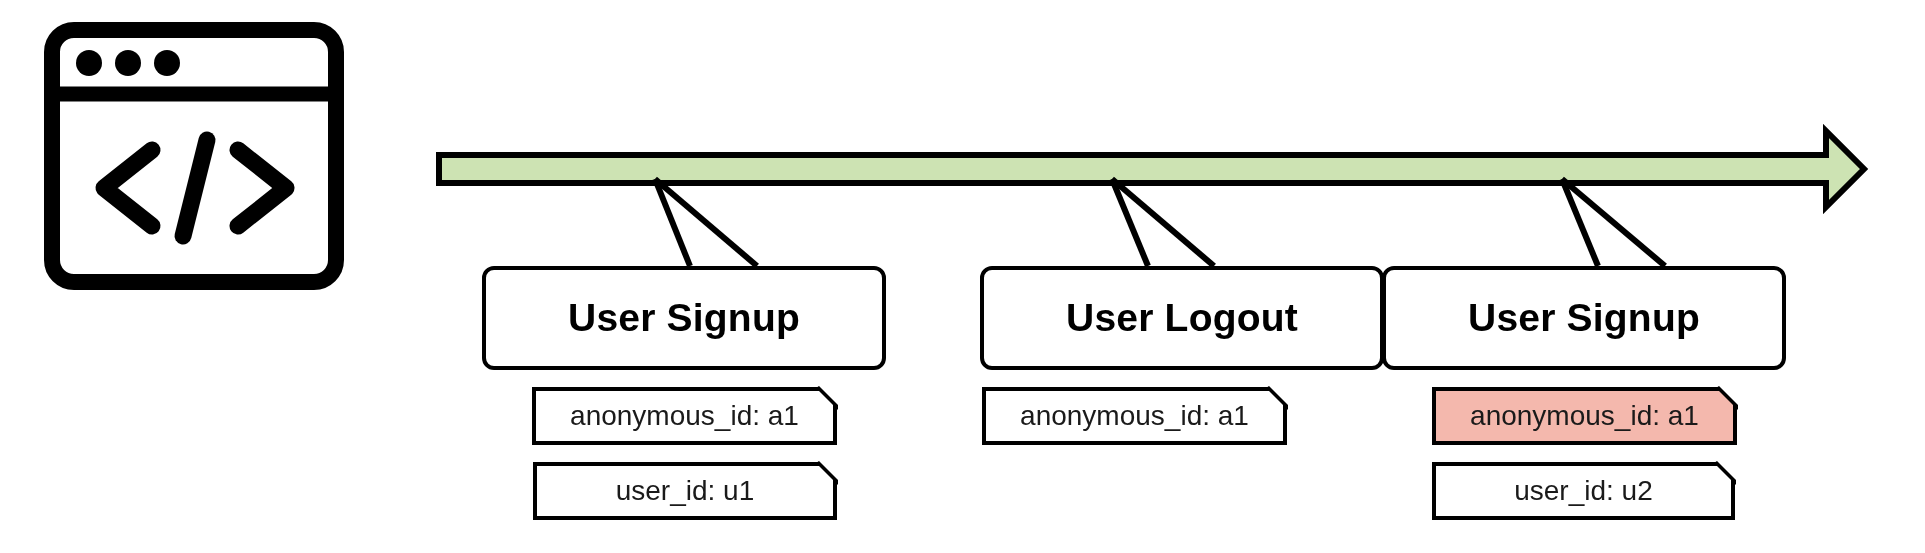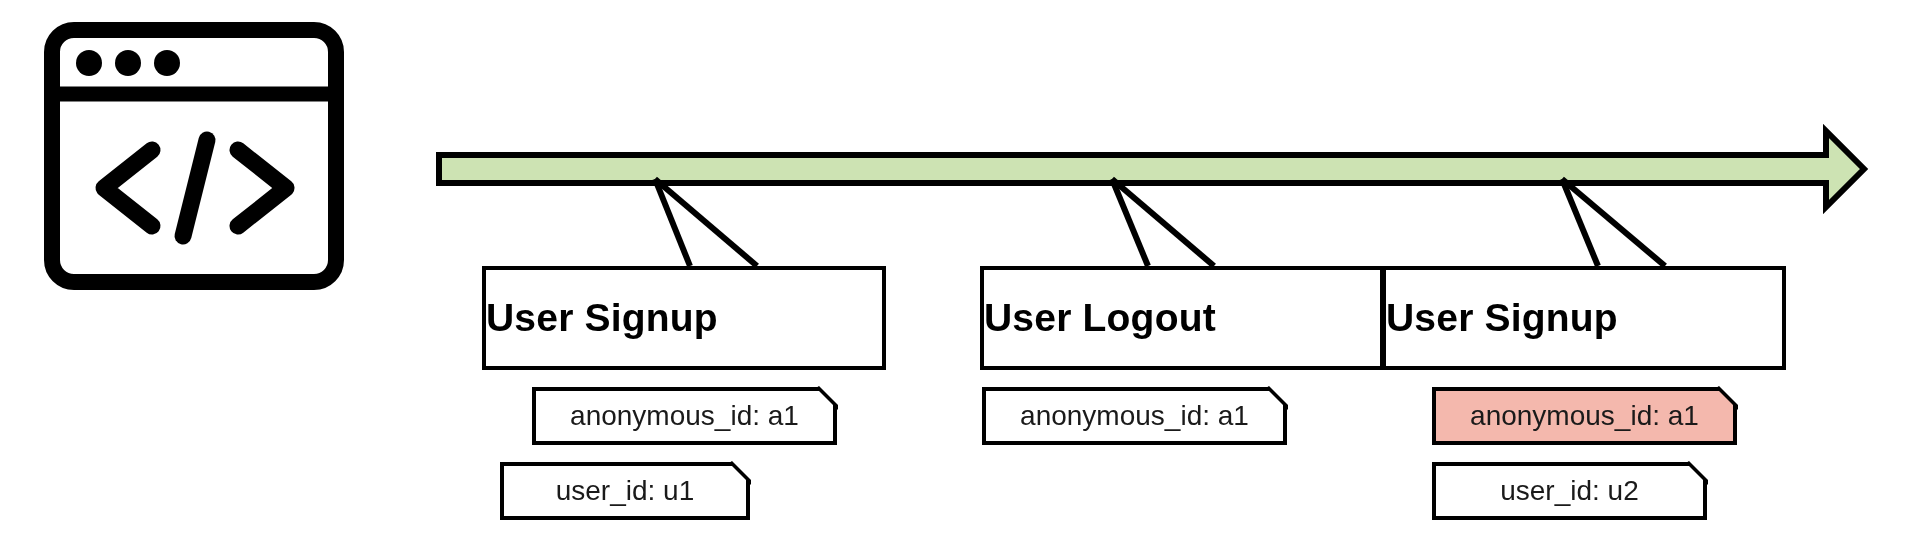--- a/index.html
+++ b/index.html
@@ -34,24 +34,25 @@
     width: 1925px;
     height: 553px;
     pointer-events: none;
   }
   
   .event-box {
     position: absolute;
     box-sizing: border-box;
     background: #ffffff;
     border: 4px solid #000000;
-    border-radius: 0;
+    border-radius: 12px;
     height: 104px;
     display: flex;
     align-items: center;
+    justify-content: center;
     font-size: 39px;
     font-weight: bold;
     color: #000000;
     letter-spacing: 0.2px;
     z-index: 3;
   }
   
   .note {
     position: absolute;
     box-sizing: border-box;
@@ -124,21 +125,21 @@
 
   <div class="note" style="left:532px; top:387px; width:305px;">
     <div class="note-body">
       <span>anonymous_id: a1</span>
     </div>
     <svg class="note-fold" viewBox="0 0 24 26">
       <path d="M 4 1 L 23 20 L 23 25 L 1 3 Z" fill="#000000"></path>
     </svg>
   </div>
 
-  <div class="note" style="left:500px; top:462px; width:250px;">
+  <div class="note" style="left:533px; top:462px; width:304px;">
     <div class="note-body">
       <span>user_id: u1</span>
     </div>
     <svg class="note-fold" viewBox="0 0 24 26">
       <path d="M 4 1 L 23 20 L 23 25 L 1 3 Z" fill="#000000"></path>
     </svg>
   </div>
 
   <div class="event-box" style="left:980px; top:266px; width:404px;">
     <span>User Logout</span>
@@ -159,21 +160,21 @@
 
   <div class="note highlight" style="left:1432px; top:387px; width:305px;">
     <div class="note-body" style="background: rgb(244, 184, 173);">
       <span>anonymous_id: a1</span>
     </div>
     <svg class="note-fold" viewBox="0 0 24 26">
       <path d="M 4 1 L 23 20 L 23 25 L 1 3 Z" fill="#000000"></path>
     </svg>
   </div>
 
-  <div class="note" style="left:1432px; top:462px; width:275px;">
+  <div class="note" style="left:1432px; top:462px; width:303px;">
     <div class="note-body">
       <span>user_id: u2</span>
     </div>
     <svg class="note-fold" viewBox="0 0 24 26">
       <path d="M 4 1 L 23 20 L 23 25 L 1 3 Z" fill="#000000"></path>
     </svg>
   </div>
 
 </div>
 

